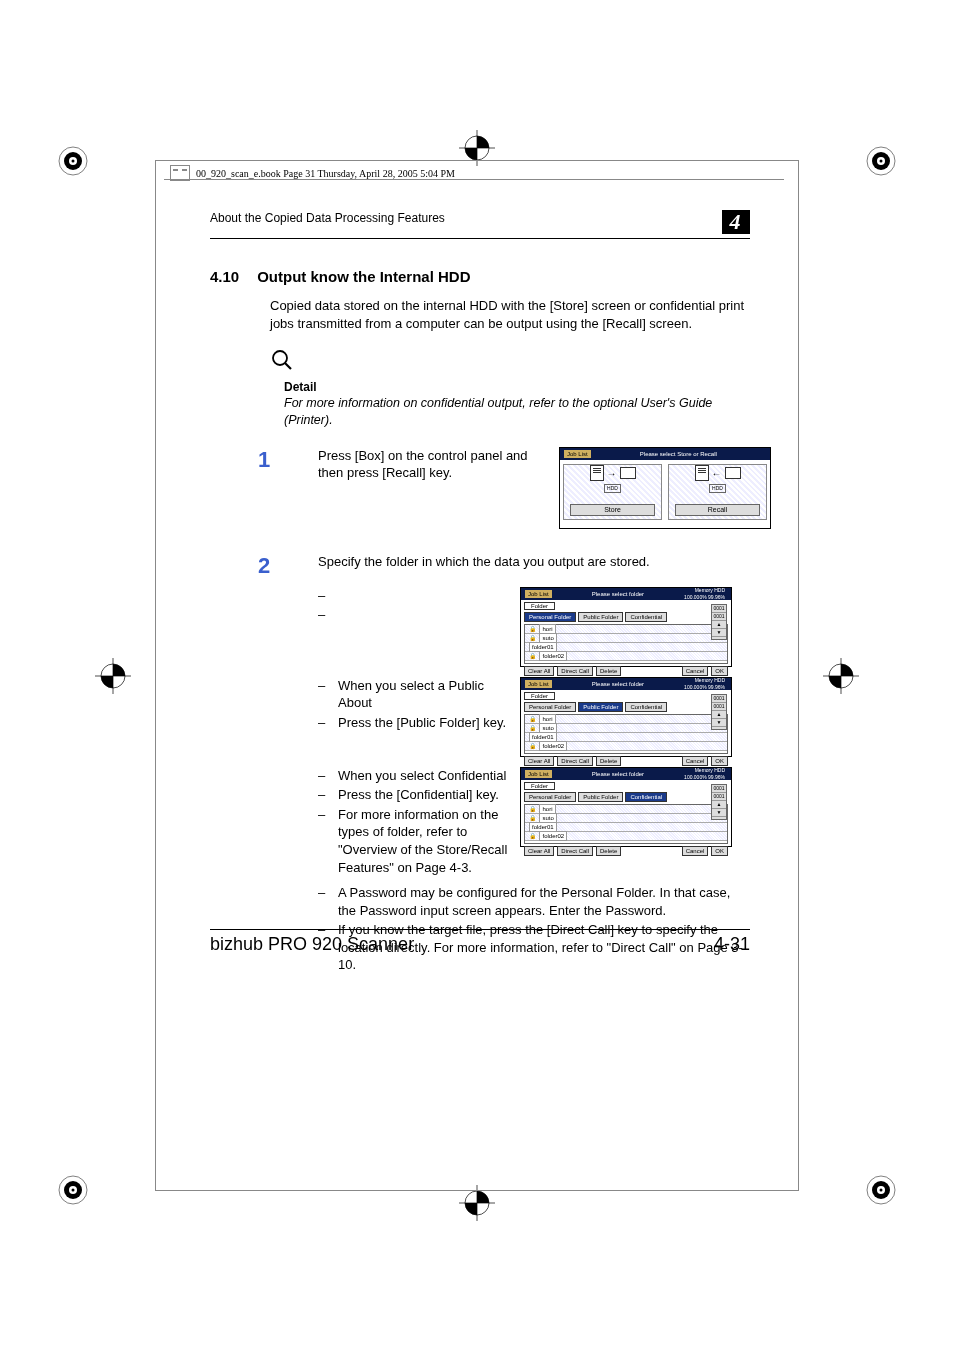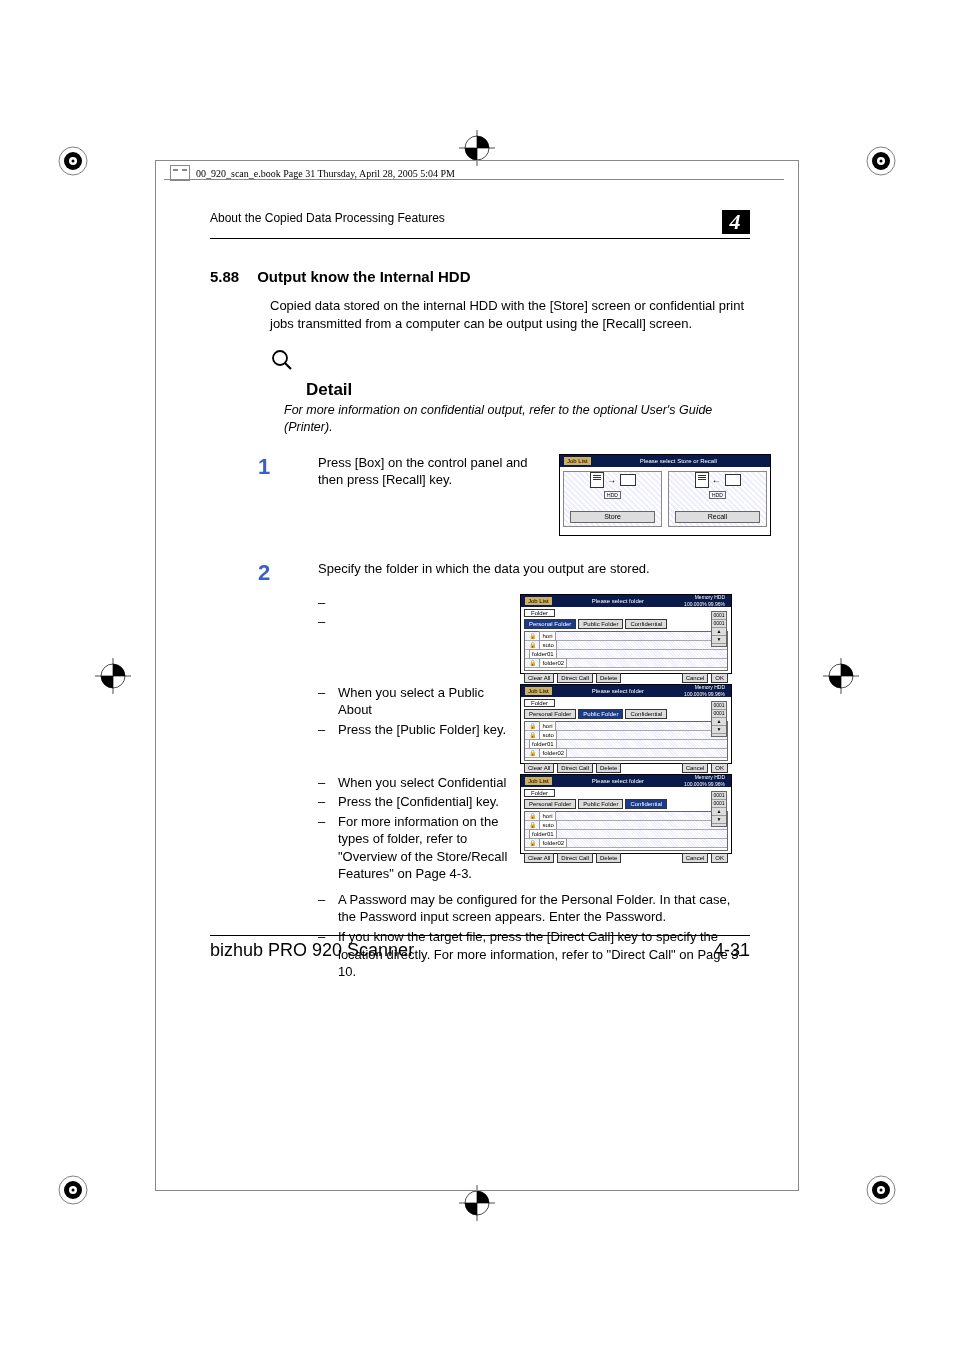--- a/index.html
+++ b/index.html
@@ -80,21 +80,21 @@
   h2.section {
     font-size: 15px; font-weight: bold;
     margin: 0 0 10px 0;
     display: flex; gap: 18px;
   }
   .body-indent { margin-left: 60px; }
   .detail-icon {
     margin-top: 16px; margin-left: 60px;
     margin-bottom: 2px;
   }
-  .detail-label { font-size: 17px; font-weight: bold; margin-left: 96px; }
+  .detail-label { font-size: 12px; font-weight: bold; margin-left: 74px; }
   .detail-body { font-style: italic; font-size: 12.5px; margin-left: 74px; margin-bottom: 18px; }
   .step {
     display: flex;
     gap: 16px;
     margin-bottom: 10px;
   }
   .step .num {
     font-size: 22px; color: #3a5fcd; font-weight: bold;
     font-family: Arial, sans-serif;
     width: 44px; text-align: left;
@@ -243,21 +243,21 @@
   <div class="rule"></div>
 </div>
 
 <div class="content">
   <div class="running-head">
     <span class="title">About the Copied Data Processing Features</span>
     <span class="chapnum">4</span>
   </div>
 
   <h2 class="section">
-    <span>5.88</span>
+    <span>4.10</span>
     <span>Output know the Internal HDD</span>
   </h2>
 
   <div class="body-indent">Copied data stored on the internal HDD with the [Store] screen or confidential print jobs transmitted from a computer can be output using the [Recall] screen.</div>
 
   <div class="detail-icon">
     <svg width="24" height="24">
         <circle cx="10" cy="10" r="7" fill="none" stroke="#000" stroke-width="1.8"></circle>
         <line x1="15" y1="15" x2="21" y2="21" stroke="#000" stroke-width="2.2"></line>
       </svg>

